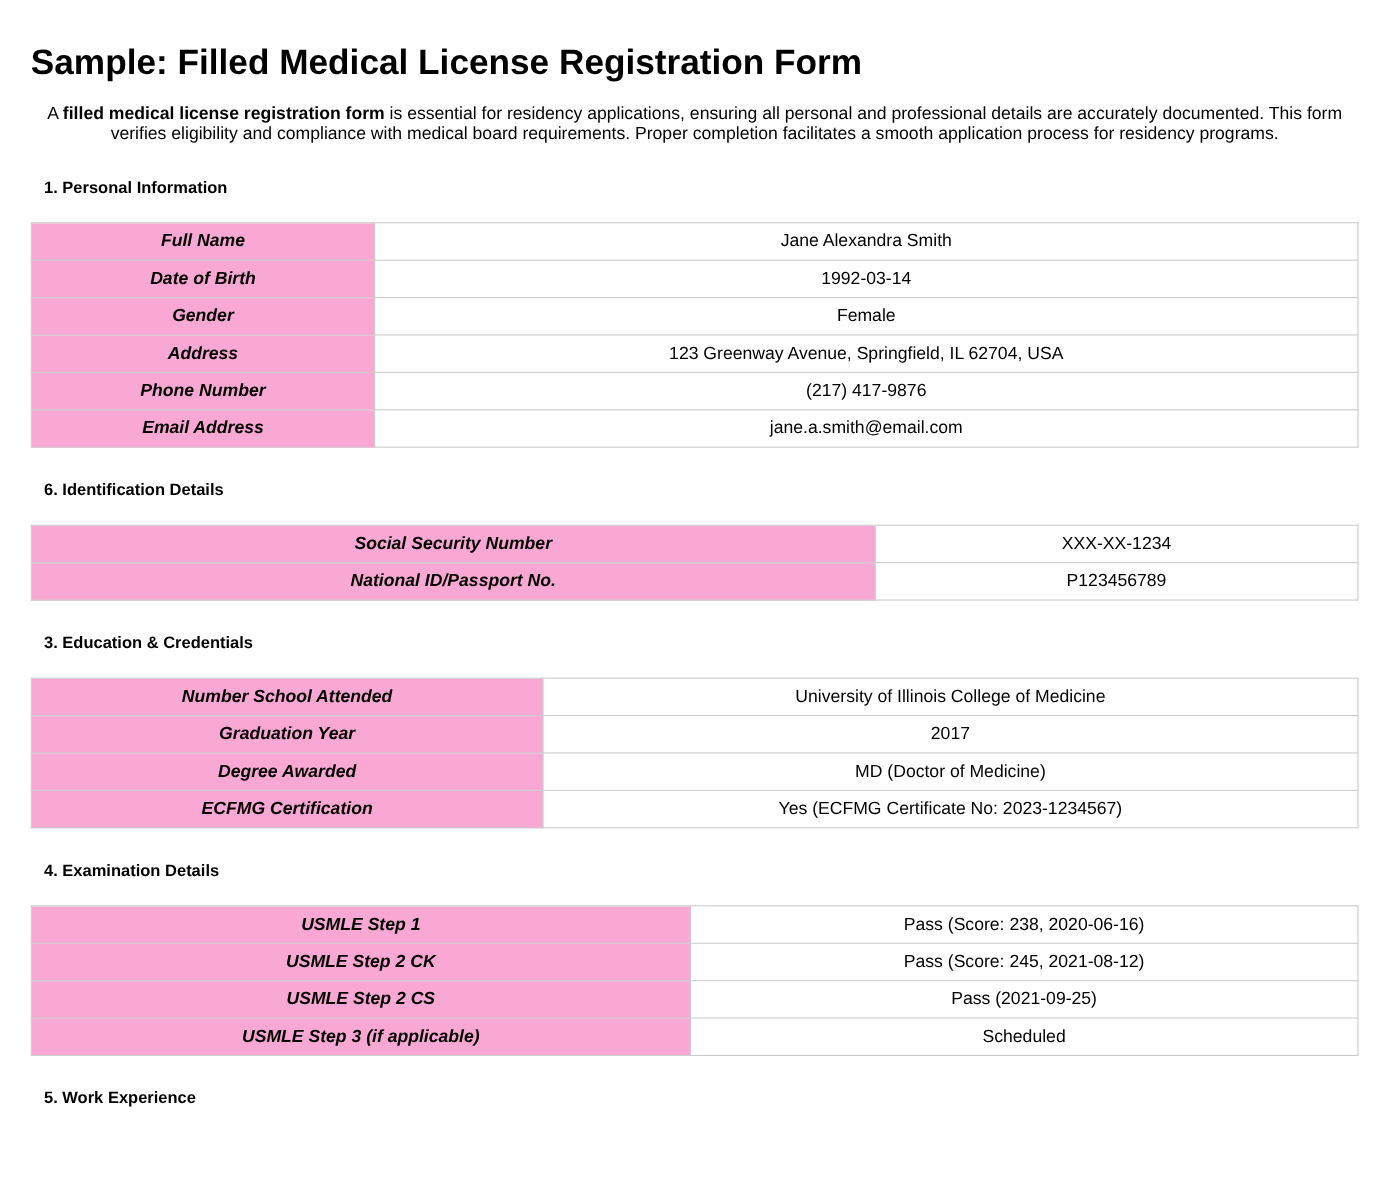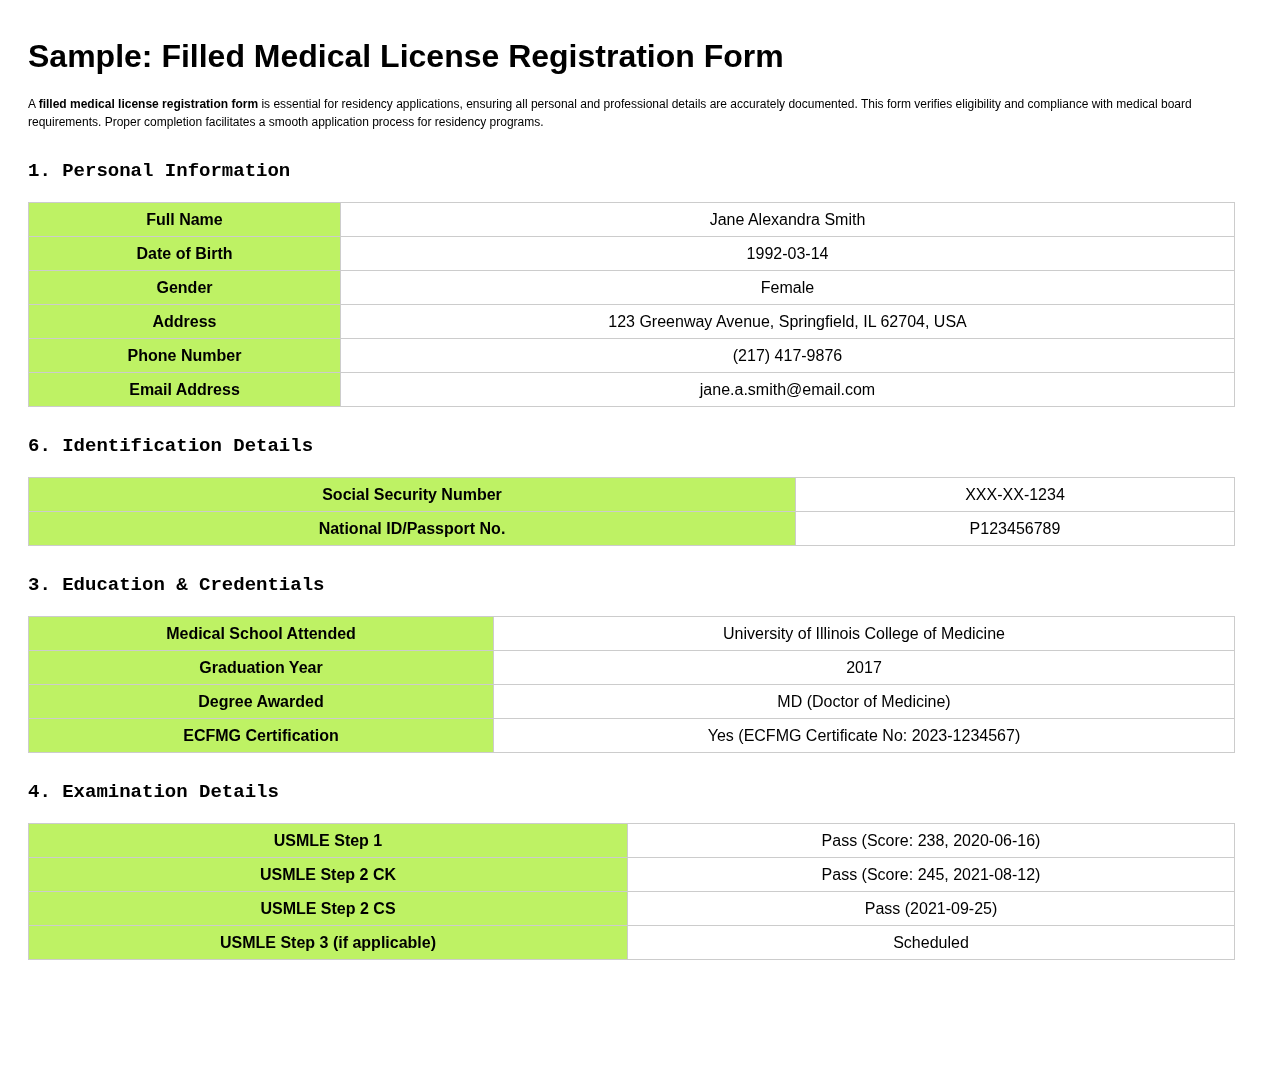--- a/index.html
+++ b/index.html
@@ -12,47 +12,48 @@
   }
   .page { padding: 0 28px; }
   h1 {
     font-size: 32px;
     font-weight: bold;
     margin: 0;
     padding-top: 38px;
     line-height: 37px;
   }
   .intro {
-    font-size: 12px;
+    font-size: 16px;
     line-height: 18px;
     margin: 20px 0 0 0;
+    text-align: center;
   }
   h2 {
-    font-size: 19px;
+    font-size: 15px;
     font-weight: bold;
-    margin: 0;
+    margin: 12px;
     line-height: 22px;
-    font-family: Liberation Mono, monospace;
   }
   table {
     width: 1207px;
     border-collapse: collapse;
     font-size: 16px;
   }
   td {
     border: 1px solid #cccccc;
     height: 34px;
     padding: 0 8px;
     vertical-align: middle;
     box-sizing: border-box;
   }
   td.label {
-    background: #bef264;
+    background: #f9a8d4;
     font-weight: bold;
     text-align: center;
+    font-style: italic;
   }
   td.value { text-align: center; }
   .sec1 h2 { margin-top: 29px; }
   .sec1 table { margin-top: 20px; }
   .sec { }
   .sec h2 { margin-top: 28px; }
   .sec table { margin-top: 20px; }
 </style>
 </head>
 <body>
@@ -119,21 +120,21 @@
 
   <div class="sec">
     <h2>3. Education &amp; Credentials</h2>
     <table>
       <colgroup>
           <col style="width:465px">
           <col>
         </colgroup>
       <tbody>
           <tr>
-            <td class="label">Medical School Attended</td>
+            <td class="label">Number School Attended</td>
             <td class="value">University of Illinois College of Medicine</td>
           </tr>
       <tr>
             <td class="label">Graduation Year</td>
             <td class="value">2017</td>
           </tr>
       <tr>
             <td class="label">Degree Awarded</td>
             <td class="value">MD (Doctor of Medicine)</td>
           </tr>
@@ -167,14 +168,15 @@
           </tr>
       <tr>
             <td class="label">USMLE Step 3 (if applicable)</td>
             <td class="value">Scheduled</td>
           </tr>
     </tbody>
       </table>
   </div>
 
   <div class="sec">
+    <h2>5. Work Experience</h2>
   </div>
 </div>
 
 </body></html>

